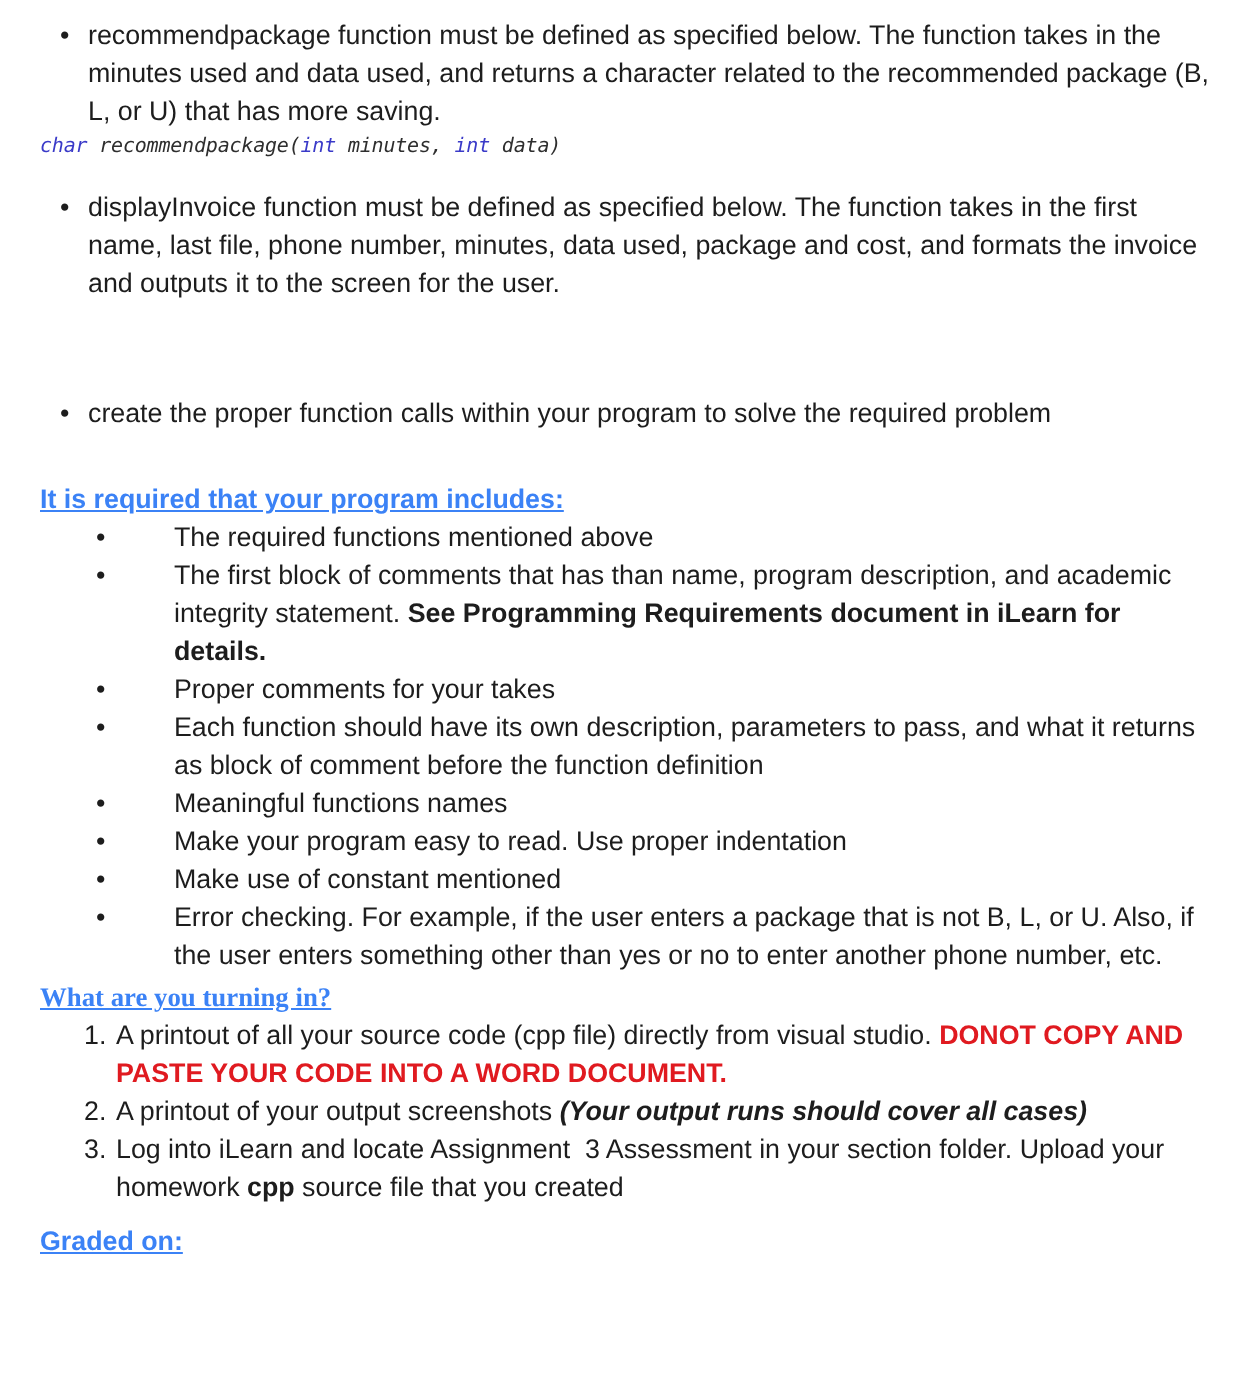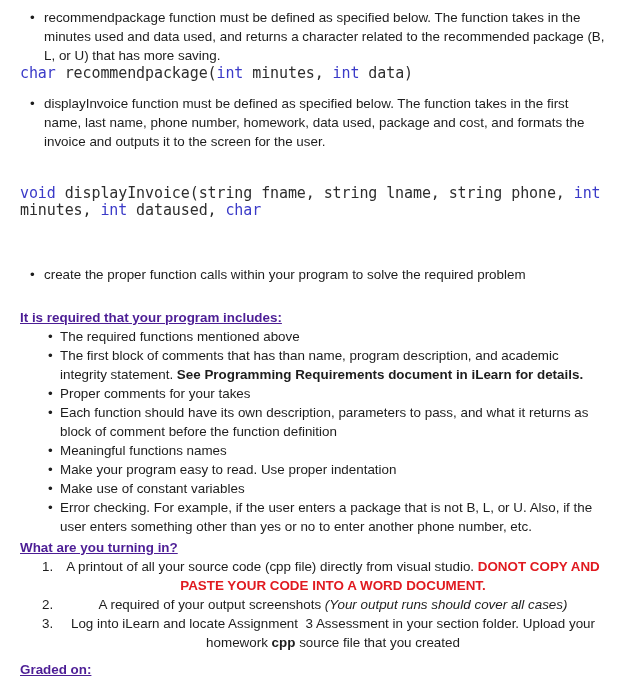--- a/index.html
+++ b/index.html
@@ -14,59 +14,58 @@
   .bullet-row { display:flex; }
   .bullet-row .marker { flex:0 0 14px; margin-left:10px; }
   .bullet-row .btext { flex:1; white-space:pre-wrap; }
 
   .mt12 { margin-top:12px; }
   .mt24 { margin-top:24px; }
 
   
   .code {
     font-family:"DejaVu Sans Mono", monospace;
-    font-size:15px; line-height:17px; color:#2e2e2e;
-    white-space:pre-wrap; letter-spacing:-0.1px;
+    font-size:10px; line-height:17px; color:#2e2e2e;
+    white-space:pre-wrap; letter-spacing:-0.1px;font-style:italic;
   }
   .kw { color:var(--kw, #3a3ac8); }
 
   
-  .sec-heading { font-weight:bold; text-decoration:underline; color:#4c1d95; }
+  .sec-heading { font-weight:bold; text-decoration:underline; color:#3b82f6; }
 
   
   .sub-row { display:flex; }
   .sub-row .marker { flex:0 0 12px; margin-left:28px; }
-  .sub-row .btext { flex:1; white-space:pre-wrap; }
+  .sub-row .btext { flex:1; white-space:pre-wrap;margin-left:27px; }
 
   
   .num-row { display:flex; }
   .num-row .num { flex:0 0 16px; margin-left:22px; }
-  .num-row .btext { flex:1; white-space:pre-wrap;text-align:center; }
+  .num-row .btext { flex:1; white-space:pre-wrap; }
 
   .b { font-weight:bold; }
-  .bi { font-weight:normal; font-style:italic; }
+  .bi { font-weight:bold; font-style:italic; }
   .red { color:var(--red, #e01a20); font-weight:bold; }
 </style>
 </head>
 <body>
 
 <div class="page">
 
   <div class="bullet-row">
     <span class="marker">•</span>
     <div class="btext">recommendpackage function must be defined as specified below. The function takes in the minutes used and data used, and returns a character related to the recommended package (B, L, or U) that has more saving.</div>
   </div>
   <div class="code"><span class="kw">char</span><span> recommendpackage(</span><span class="kw">int</span><span> minutes, </span><span class="kw">int</span><span> data)</span></div>
 
   <div class="bullet-row mt12">
     <span class="marker">•</span>
-    <div class="btext">displayInvoice function must be defined as specified below. The function takes in the first name, last name, phone number, homework, data used, package and cost, and formats the invoice and outputs it to the screen for the user.</div>
+    <div class="btext">displayInvoice function must be defined as specified below. The function takes in the first name, last file, phone number, minutes, data used, package and cost, and formats the invoice and outputs it to the screen for the user.</div>
   </div>
   <div class="code">
-    <div><span class="kw">void</span><span> displayInvoice(string fname, string lname, string phone, </span><span class="kw">int</span><span> minutes, </span><span class="kw">int</span><span> dataused, </span><span class="kw">char</span></div>
   </div>
 
   <div class="bullet-row mt12">
     <span class="marker">•</span>
     <div class="btext">create the proper function calls within your program to solve the required problem</div>
   </div>
 
   <div class="sec-heading mt24">It is required that your program includes:</div>
 
   <div class="sub-row">
@@ -88,36 +87,36 @@
   <div class="sub-row">
     <span class="marker">•</span>
     <div class="btext">Meaningful functions names</div>
   </div>
   <div class="sub-row">
     <span class="marker">•</span>
     <div class="btext">Make your program easy to read. Use proper indentation</div>
   </div>
   <div class="sub-row">
     <span class="marker">•</span>
-    <div class="btext">Make use of constant variables</div>
+    <div class="btext">Make use of constant mentioned</div>
   </div>
   <div class="sub-row">
     <span class="marker">•</span>
     <div class="btext">Error checking. For example, if the user enters a package that is not B, L, or U. Also, if the user enters something other than yes or no to enter another phone number, etc.</div>
   </div>
 
-  <div class="sec-heading" style="margin-top:2px;">What are you turning in?</div>
+  <div class="sec-heading" style="margin-top:2px;font-family:Liberation Serif, serif;">What are you turning in?</div>
 
   <div class="num-row">
     <span class="num">1.</span>
     <div class="btext"><span>A printout of all your source code (cpp file) directly from visual studio. </span><span class="red">DONOT COPY AND PASTE YOUR CODE INTO A WORD DOCUMENT.</span></div>
   </div>
   <div class="num-row">
     <span class="num">2.</span>
-    <div class="btext"><span>A required of your output screenshots </span><span class="bi">(Your output runs should cover all cases)</span></div>
+    <div class="btext"><span>A printout of your output screenshots </span><span class="bi">(Your output runs should cover all cases)</span></div>
   </div>
   <div class="num-row">
     <span class="num">3.</span>
     <div class="btext"><span>Log into iLearn and locate Assignment  3 Assessment in your section folder. Upload your homework </span><span class="b">cpp</span><span> source file that you created</span></div>
   </div>
 
   <div class="sec-heading" style="margin-top:8px;">Graded on:</div>
 
 </div>
 

